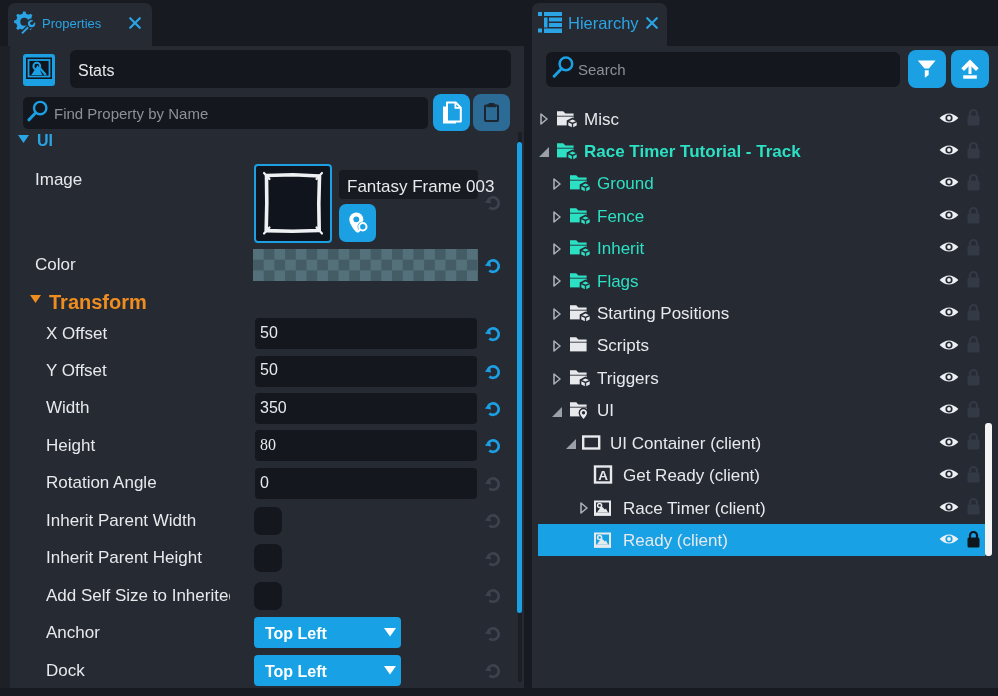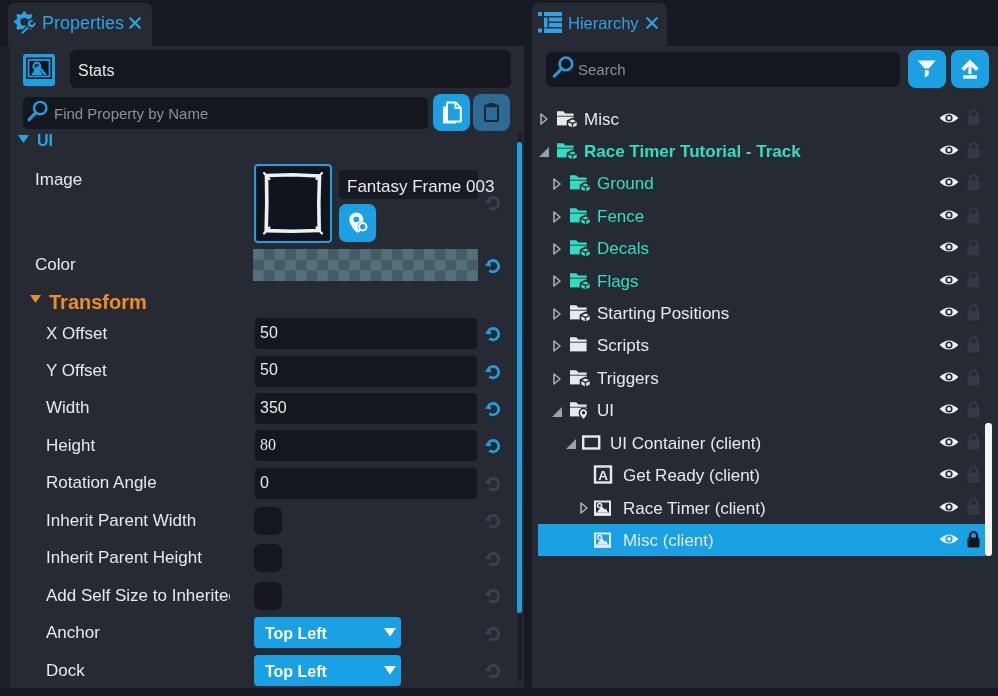--- a/index.html
+++ b/index.html
@@ -31,21 +31,21 @@
     <circle cx="10.3" cy="10.8" r="4.0" fill="#262a33"></circle>
   </g>
   <g>
     <polygon points="6.3,21.7 15.2,12.8 17.6,15.2 8.7,24.1" fill="#2aa4e5" stroke="#262a33" stroke-width="1.4"></polygon>
     <circle cx="17.6" cy="12.6" r="4.4" fill="#2aa4e5" stroke="#262a33" stroke-width="1.4"></circle>
     <polygon points="17.6,12.6 20.2,6.2 24.4,10.4" fill="#262a33"></polygon>
     <circle cx="17.9" cy="12.3" r="1.7" fill="#262a33"></circle>
   </g>
 </svg>
 </div>
-<div class="abs blue" style="left:42px; top:15px; font-size:18px; line-height:17px;">Properties</div>
+<div class="abs blue" style="left:42px; top:15px; font-size:13px; line-height:17px;">Properties</div>
 <svg class="abs" style="left:128px; top:16px;" width="14" height="14" viewBox="0 0 14 14">
     <path d="M2.2 2.2 L11.8 11.8 M11.8 2.2 L2.2 11.8" stroke="#2aa4e5" stroke-width="2.2" stroke-linecap="round"></path>
   </svg>
 
 <div class="abs panel" style="left:532px; top:3px; width:135px; height:43px; border-radius:7px 7px 0 0;"></div>
 <svg class="abs" style="left:538px; top:11px;" width="24" height="23" viewBox="0 0 24 23">
   <g fill="#2aa4e5">
     <rect x="0" y="1" width="4" height="4"></rect>
     <rect x="6" y="1" width="18" height="4"></rect>
     <rect x="6" y="6.5" width="3.5" height="10"></rect>
@@ -333,21 +333,21 @@
         <path d="M1 1 L7 6 L1 11 Z" fill="none" stroke="#a9aeb6" stroke-width="1.6" stroke-linejoin="round"></path>
       </svg></div>
     <div class="abs" style="left:569px; top:237.2px;"><svg width="26" height="22" viewBox="0 0 26 22">
     <path d="M1 3.2 h6.2 l2.2 2.4 h8.2 v2.2 h-16.6 z" fill="#2be0c3"></path>
     <path d="M1 8.6 h16.6 v8.8 h-16.6 z" fill="#2be0c3"></path>
     <g transform="translate(11.5,10.5)">
       <path d="M5 0 L10 2.6 L10 7.4 L5 10 L0 7.4 L0 2.6 Z" fill="#2be0c3" stroke="#262a33" stroke-width="1.6"></path>
       <path d="M0.4 2.8 L5 5 L9.6 2.8 M5 5 L5 9.8" stroke="#262a33" stroke-width="1.4" fill="none"></path>
     </g>
   </svg></div>
-    <div class="trtxt" style="left:597px; top:240.2px; color:#2be0c3;">Decals</div>
+    <div class="trtxt" style="left:597px; top:240.2px; color:#2be0c3;">Inherit</div>
     <div class="abs" style="left:939px; top:240.3px;"><svg width="20" height="14" viewBox="0 0 20 14">
     <path d="M0.6 7 Q10 -2 19.4 7 Q10 16 0.6 7 Z" fill="#eef1f4"></path>
     <circle cx="10" cy="7" r="3.6" fill="#262a33"></circle>
     <circle cx="10" cy="7" r="1.9" fill="#eef1f4"></circle>
   </svg></div>
     <div class="abs" style="left:966px; top:237.9px;"><svg width="15" height="19" viewBox="0 0 15 19">
     <path d="M4 8 V5.5 a3.5 3.5 0 0 1 7 0 V8" fill="none" stroke="#333945" stroke-width="2.2"></path>
     <rect x="1.5" y="7.5" width="12" height="10" rx="1.5" fill="#333945"></rect>
   </svg></div>
     <div class="abs" style="left:553px; top:273.4px;"><svg width="8" height="12" viewBox="0 0 8 12">
@@ -500,21 +500,21 @@
     <path d="M4 8 V5.5 a3.5 3.5 0 0 1 7 0 V8" fill="none" stroke="#333945" stroke-width="2.2"></path>
     <rect x="1.5" y="7.5" width="12" height="10" rx="1.5" fill="#333945"></rect>
   </svg></div>
     <div class="abs" style="left:538px; top:523.8px; width:447px; height:32.4px; background:#18a2e5;"></div>
     <div class="abs" style="left:593px; top:529.0px;"><svg width="26" height="22" viewBox="0 0 26 22">
     <rect x="1" y="3.5" width="17" height="15.4" fill="#e7e9ec"></rect>
     <rect x="3" y="5.5" width="13" height="10" fill="#18a2e5"></rect>
     <circle cx="6.6" cy="8.5" r="2" fill="none" stroke="#e7e9ec" stroke-width="1.5"></circle>
     <path d="M3.9 15.5 L8.5 9.2 L11.9 12.6 L12.9 11.4 L15.1 15.5 Z" fill="#e7e9ec"></path>
   </svg></div>
-    <div class="trtxt" style="left:623px; top:532.0px; color:#e7e9ec;">Misc (client)</div>
+    <div class="trtxt" style="left:623px; top:532.0px; color:#e7e9ec;">Ready (client)</div>
     <div class="abs" style="left:939px; top:532.1px;"><svg width="20" height="14" viewBox="0 0 20 14">
     <path d="M0.6 7 Q10 -2 19.4 7 Q10 16 0.6 7 Z" fill="#eef1f4"></path>
     <circle cx="10" cy="7" r="3.6" fill="#18a2e5"></circle>
     <circle cx="10" cy="7" r="1.9" fill="#eef1f4"></circle>
   </svg></div>
     <div class="abs" style="left:966px; top:529.7px;"><svg width="15" height="19" viewBox="0 0 15 19">
     <path d="M4 8 V5.5 a3.5 3.5 0 0 1 7 0 V8" fill="none" stroke="#0e151c" stroke-width="2.2"></path>
     <rect x="1.5" y="7.5" width="12" height="10" rx="1.5" fill="#0e151c"></rect>
   </svg></div>
   </div>

